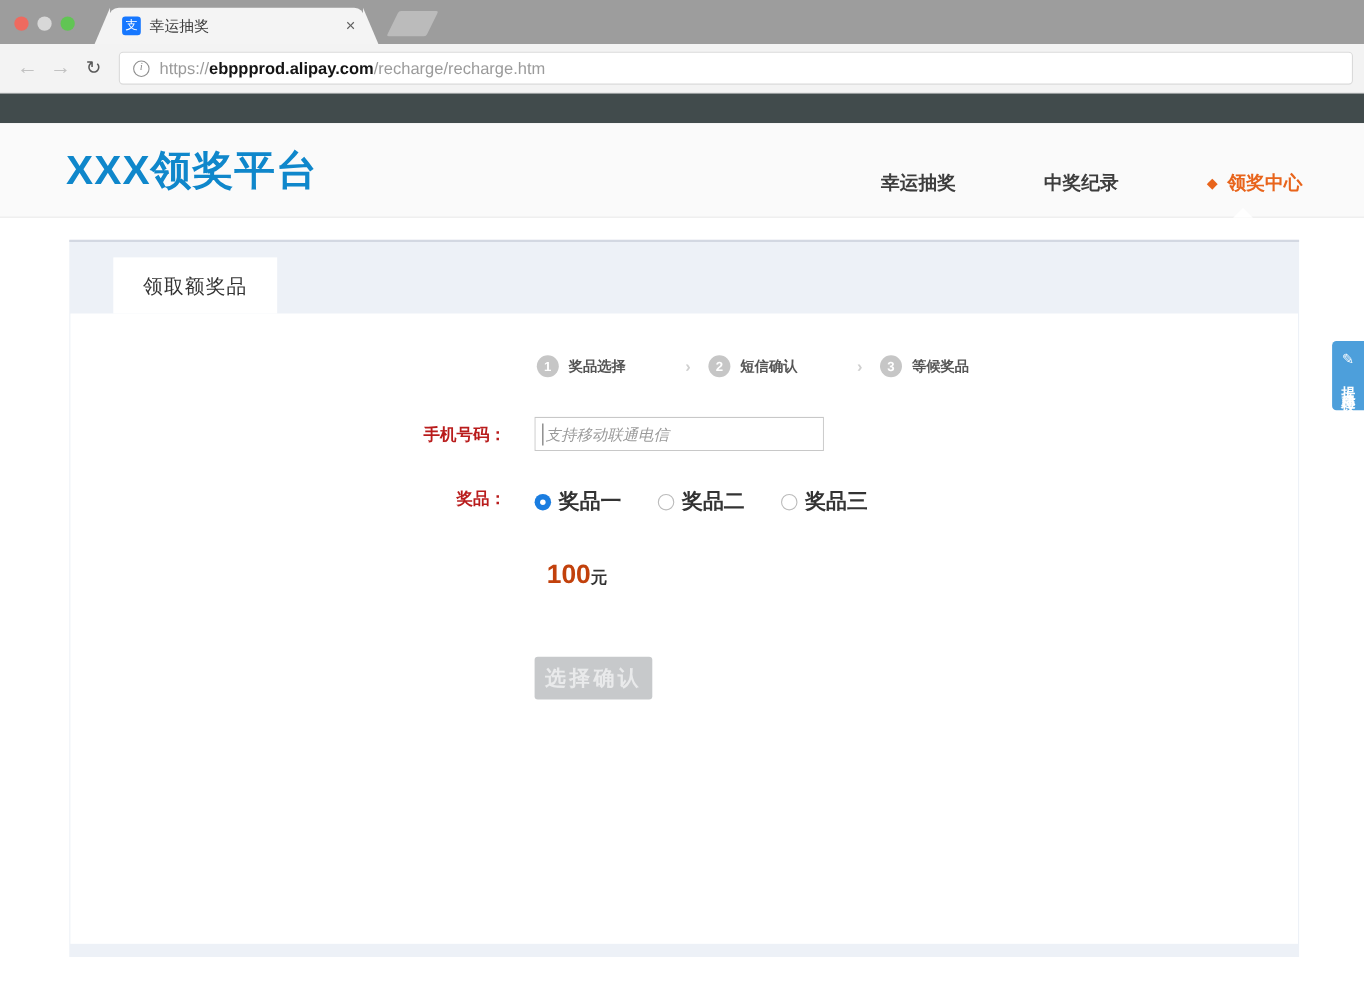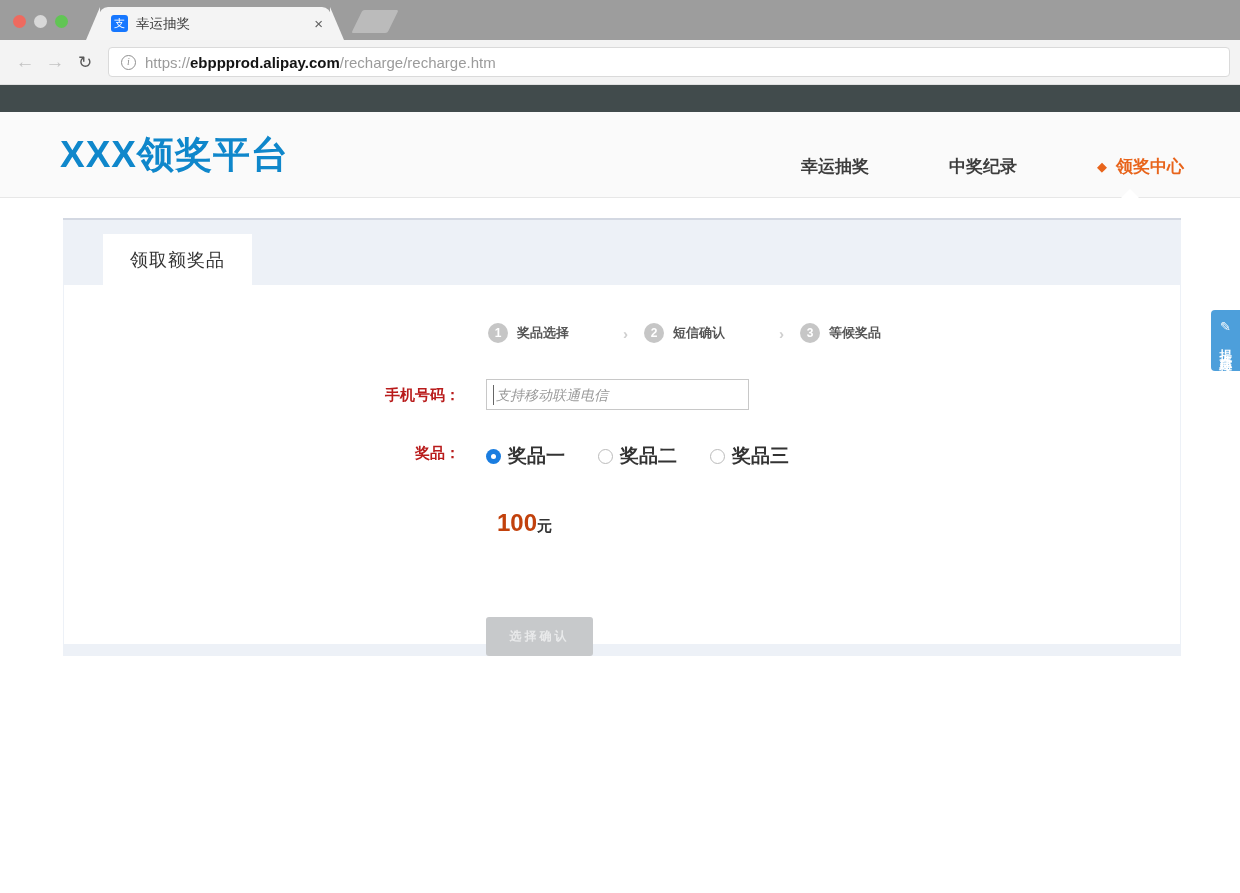--- a/index.html
+++ b/index.html
@@ -56,21 +56,21 @@
   .nav-item { font-size:17px; font-weight:bold; color:#3d3d3d; cursor:pointer;
          display:flex; align-items:center; }
   .nav-item.active { color:#e8641b; }
   .nav-item .diamond { font-size:13px; margin-right:9px; color:#e8641b; }
   .header-caret { position:absolute; bottom:-1px; left:1121px; width:0; height:0;
          border-left:9px solid transparent; border-right:9px solid transparent;
          border-bottom:9px solid #ffffff; z-index:2; }
 
   
   .main { position:relative; height:695px; background:#fff; }
-  .panel { position:absolute; left:63px; top:20px; width:1118px; height:438px;
+  .panel { position:absolute; left:63px; top:20px; width:1118px; height:652px;
          background:#edf1f7; border-top:2px solid #d3d8e2; }
   .panel-tab { position:absolute; left:40px; top:14px; width:149px; height:51px;
          background:#ffffff; display:flex; align-items:center; justify-content:center;
          font-size:18px; color:#333; letter-spacing:1px; cursor:default; }
   .panel-content { position:absolute; left:1px; right:1px; top:65px; bottom:12px; background:#ffffff; }
 
   
   .steps { position:absolute; left:424px; top:38px; display:flex; align-items:center; }
   .step { display:flex; align-items:center; }
   .step-circle { width:20px; height:20px; border-radius:50%; background:#c6c6c6;
@@ -101,22 +101,22 @@
          border-radius:50%; background:#fff; }
   .radio-ic.off { background:#fff; border:1px solid #bbb; }
   .radio-lbl { margin-left:7px; font-size:19px; font-weight:bold; color:#333; }
 
   .price-row { position:absolute; left:433px; top:224px; display:flex; align-items:baseline; }
   .price-val { font-size:24px; font-weight:bold; color:#c2410c; }
   .price-unit { font-size:15px; font-weight:bold; color:#333; }
 
   .submit-btn { position:absolute; left:422px; top:312px; width:107px; height:39px;
          background:#c7c9cb; border:none; border-radius:3px; color:#e9eaeb;
-         font-size:12px; font-weight:bold; letter-spacing:3px; cursor:default;
-         font-family:"Liberation Sans","DejaVu Sans",sans-serif;margin-top:20px; }
+         font-size:19px; font-weight:bold; letter-spacing:3px; cursor:default;
+         font-family:"Liberation Sans","DejaVu Sans",sans-serif; }
 
   
   .feedback { position:absolute; right:0; top:310px; width:29px; padding:9px 0 12px;
          background:#4d9fdb; border-radius:4px 0 0 4px; color:#fff; text-align:center; cursor:pointer; }
   .feedback .pencil { display:block; font-size:13px; margin-bottom:5px; }
   .feedback .fb-label { writing-mode:vertical-rl; text-orientation:upright;
          font-size:13px; font-weight:bold; letter-spacing:4px; }
 </style>
 </head>
 <body>

